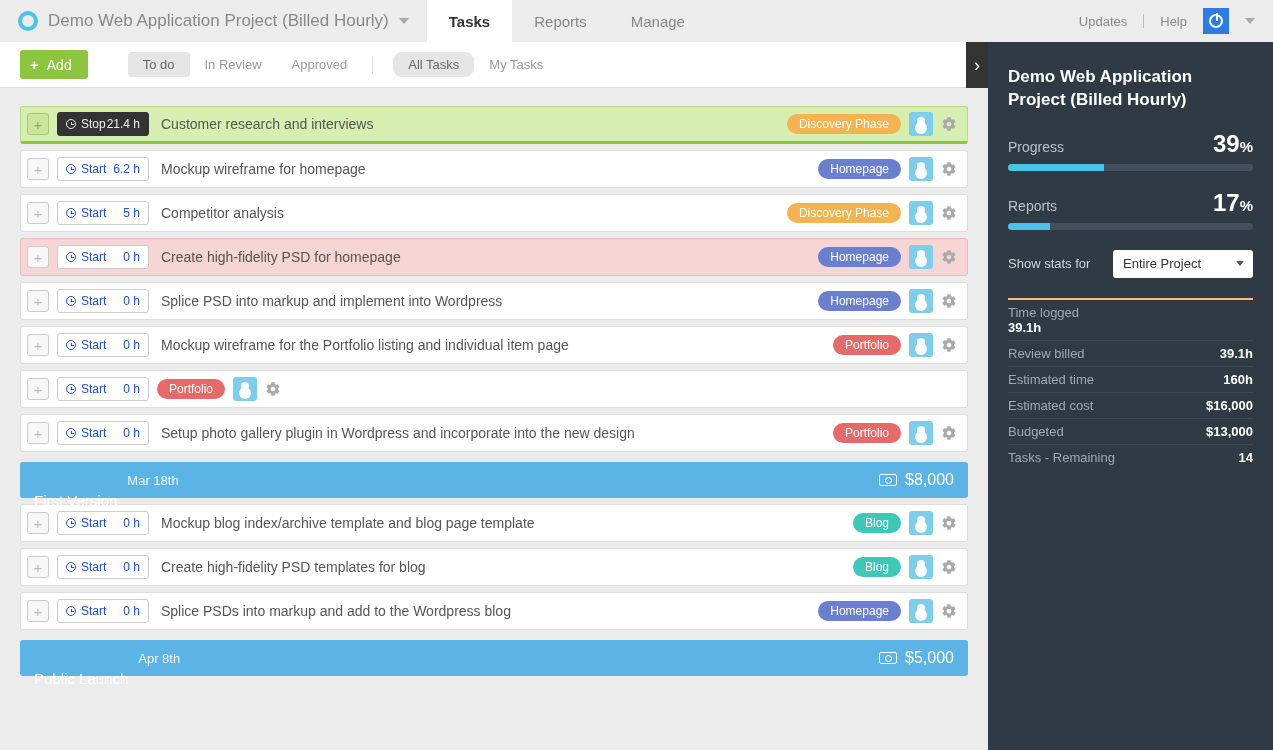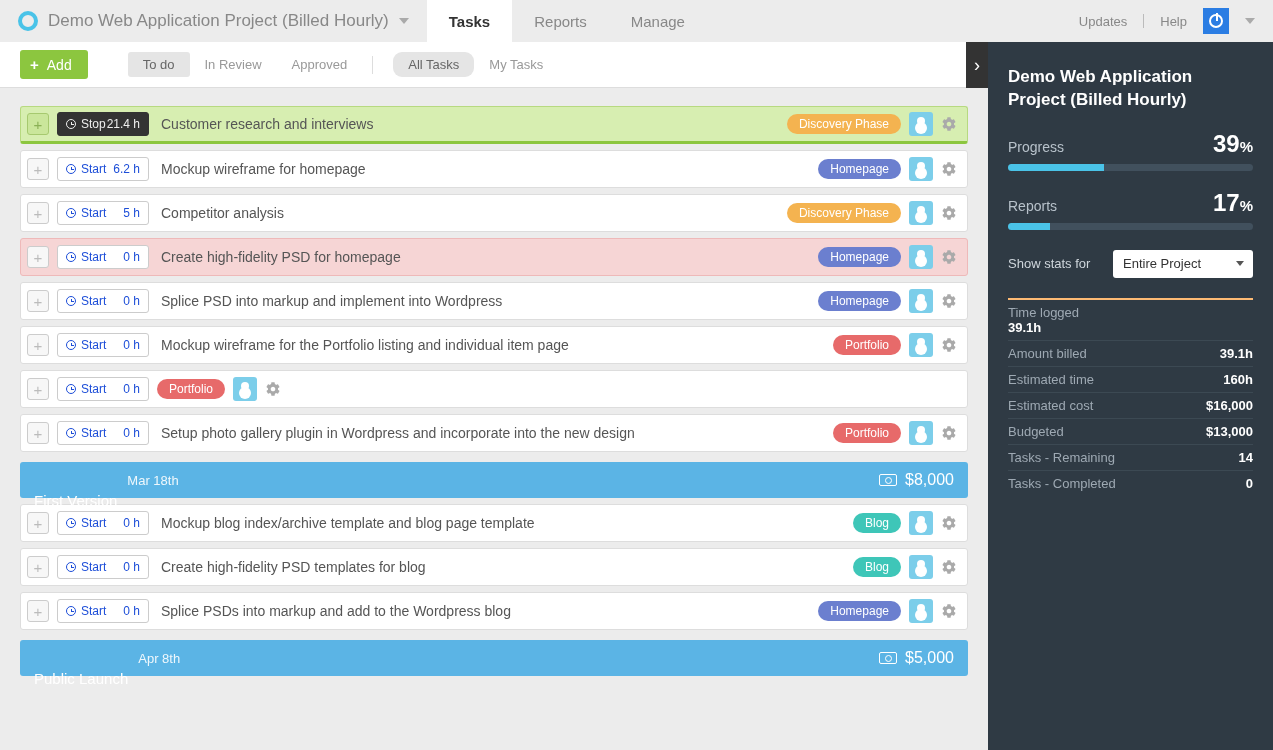--- a/index.html
+++ b/index.html
@@ -650,37 +650,33 @@
     <span>Show stats for</span>
     <div class="select">Entire Project</div>
   </div>
 
   <div class="stats-table" id="stats-table">
       <div class="stat-row">
         <span class="label">Time logged</span>
         <span class="value">39.1h</span>
       </div>
       <div class="stat-row">
-        <span class="label">Amount billed</span>
+        <span class="label">Review billed</span>
         <span class="value">39.1h</span>
       </div>
       <div class="stat-row">
         <span class="label">Estimated time</span>
         <span class="value">160h</span>
       </div>
       <div class="stat-row">
         <span class="label">Estimated cost</span>
         <span class="value">$16,000</span>
       </div>
       <div class="stat-row">
         <span class="label">Budgeted</span>
         <span class="value">$13,000</span>
       </div>
       <div class="stat-row">
         <span class="label">Tasks - Remaining</span>
         <span class="value">14</span>
       </div>
-      <div class="stat-row">
-        <span class="label">Tasks - Completed</span>
-        <span class="value">0</span>
-      </div>
     </div>
 </div>
 
 </body></html>

